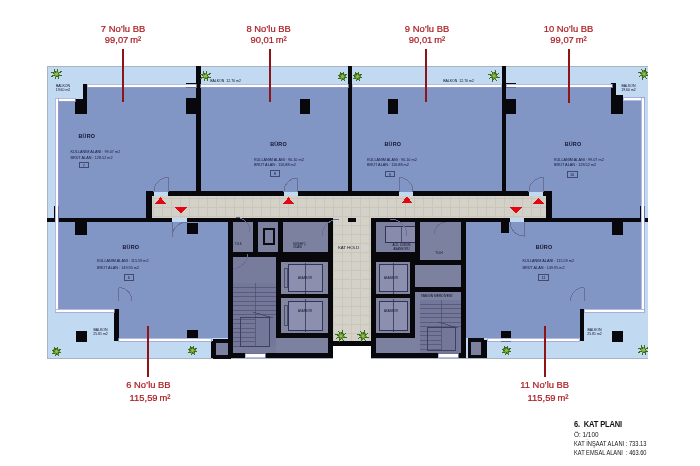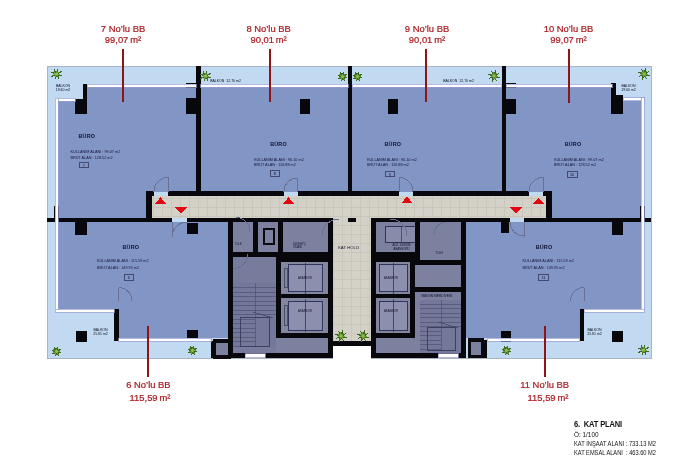--- a/index.html
+++ b/index.html
@@ -1,16 +1,16 @@
 <!DOCTYPE html>
 <html><head>
 <meta charset="utf-8">
 <style>
 html,body{margin:0;padding:0;background:#fff;}
-#stage{position:relative;width:700px;height:466px;background:#fca5a5;overflow:hidden;}
+#stage{position:relative;width:648px;height:466px;background:#fca5a5;overflow:hidden;}
 text{font-family:"Liberation Sans",sans-serif;}
 .rm{font-size:5.4px;font-weight:bold;fill:#12122e;letter-spacing:.2px;}
 .info{font-size:3.8px;fill:#15153a;}
 .tiny{font-size:2.9px;fill:#101028;}
 .balk{font-size:3.5px;fill:#0d0d1f;}
 .redlab{font-size:9.4px;fill:#ac1b20;stroke:#ac1b20;stroke-width:.22px;}
 .ttl{font-size:9.6px;font-weight:bold;fill:#121212;letter-spacing:-.2px;}
 .sub{font-size:6.4px;fill:#141414;}
 .arc{fill:none;stroke:#6a6f94;stroke-width:1;}
 .tread{stroke:#4e516e;stroke-width:.7;}

